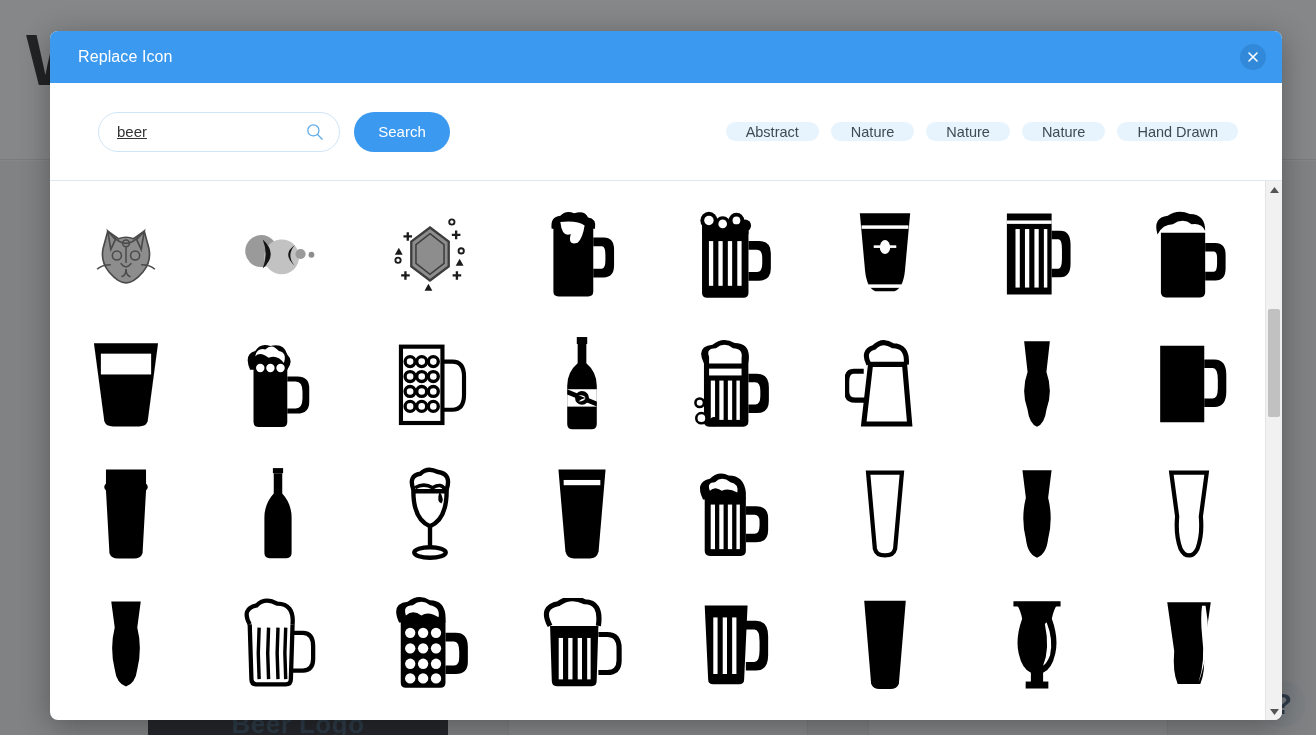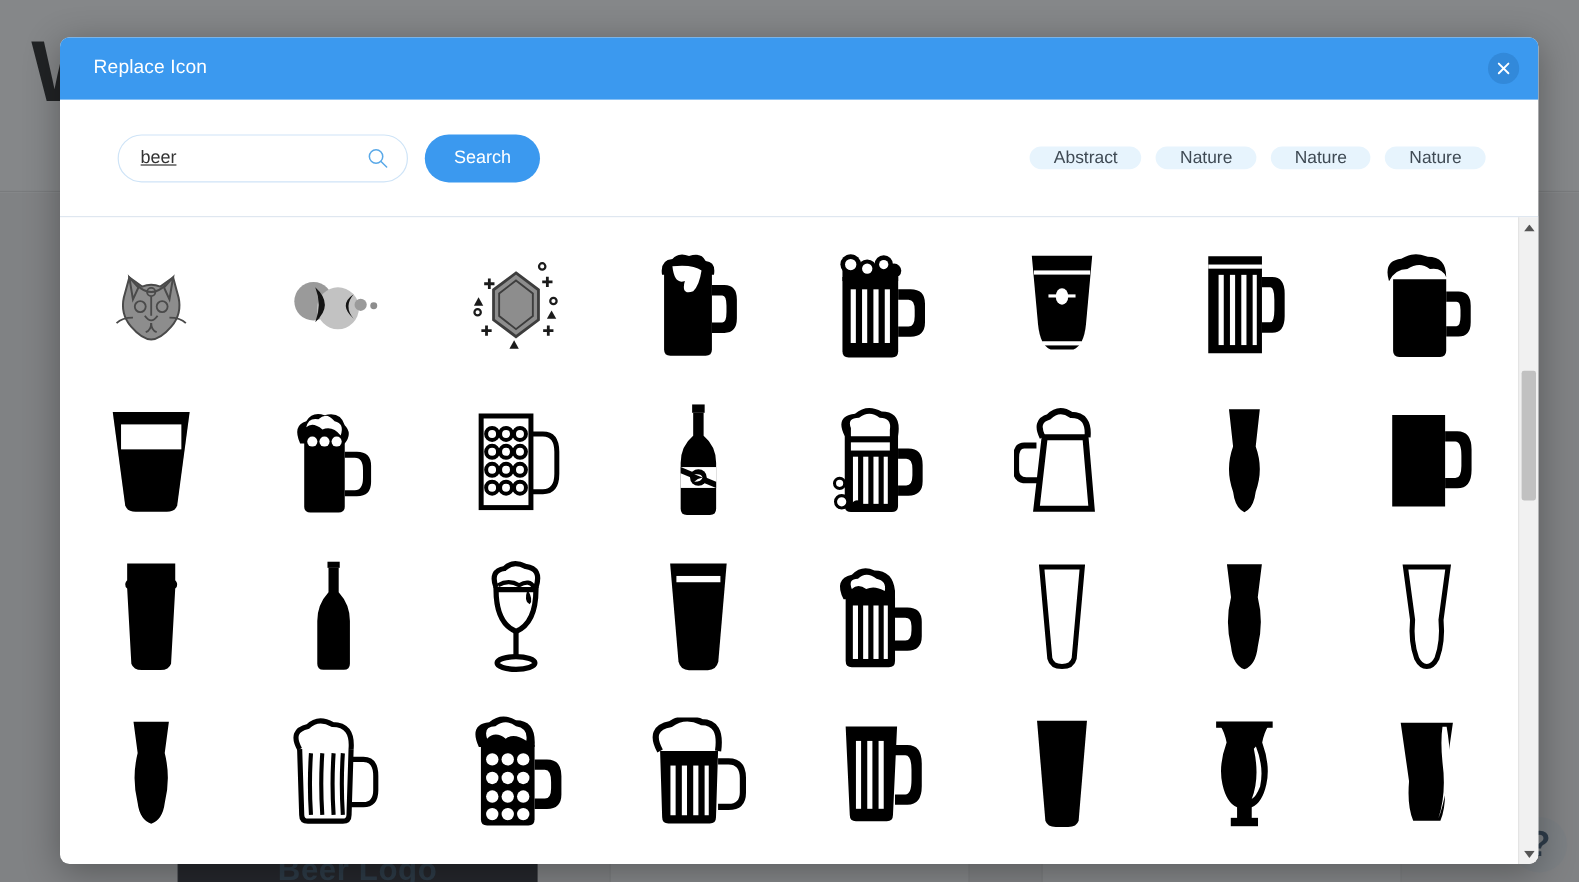--- a/index.html
+++ b/index.html
@@ -259,20 +259,21 @@
         <path d="M12.8 12.8 L18 18" stroke="#5aa9e8" stroke-width="1.4" stroke-linecap="round"></path>
       </svg>
     </div>
     <button class="search-btn">Search</button>
 
     <div class="tag-list">
       <button class="tag-pill">Abstract</button>
       <button class="tag-pill">Nature</button>
       <button class="tag-pill">Nature</button>
       <button class="tag-pill">Nature</button>
+      <button class="tag-pill">Hand Drawn</button>
     </div>
   </div>
 
   <div class="results-wrap">
     <div class="grid" id="icon-grid">
 
       <div class="grid-cell">
         <svg width="76" height="76" viewBox="0 0 100 100">
           <g fill="#8d8d8d" stroke="#4a4a4a" stroke-width="2.2">
             <path d="M26 20 L20 42 Q16 60 28 74 Q40 88 50 88 Q60 88 72 74 Q84 60 80 42 L74 20 L60 30 Q50 26 40 30 Z"></path>

